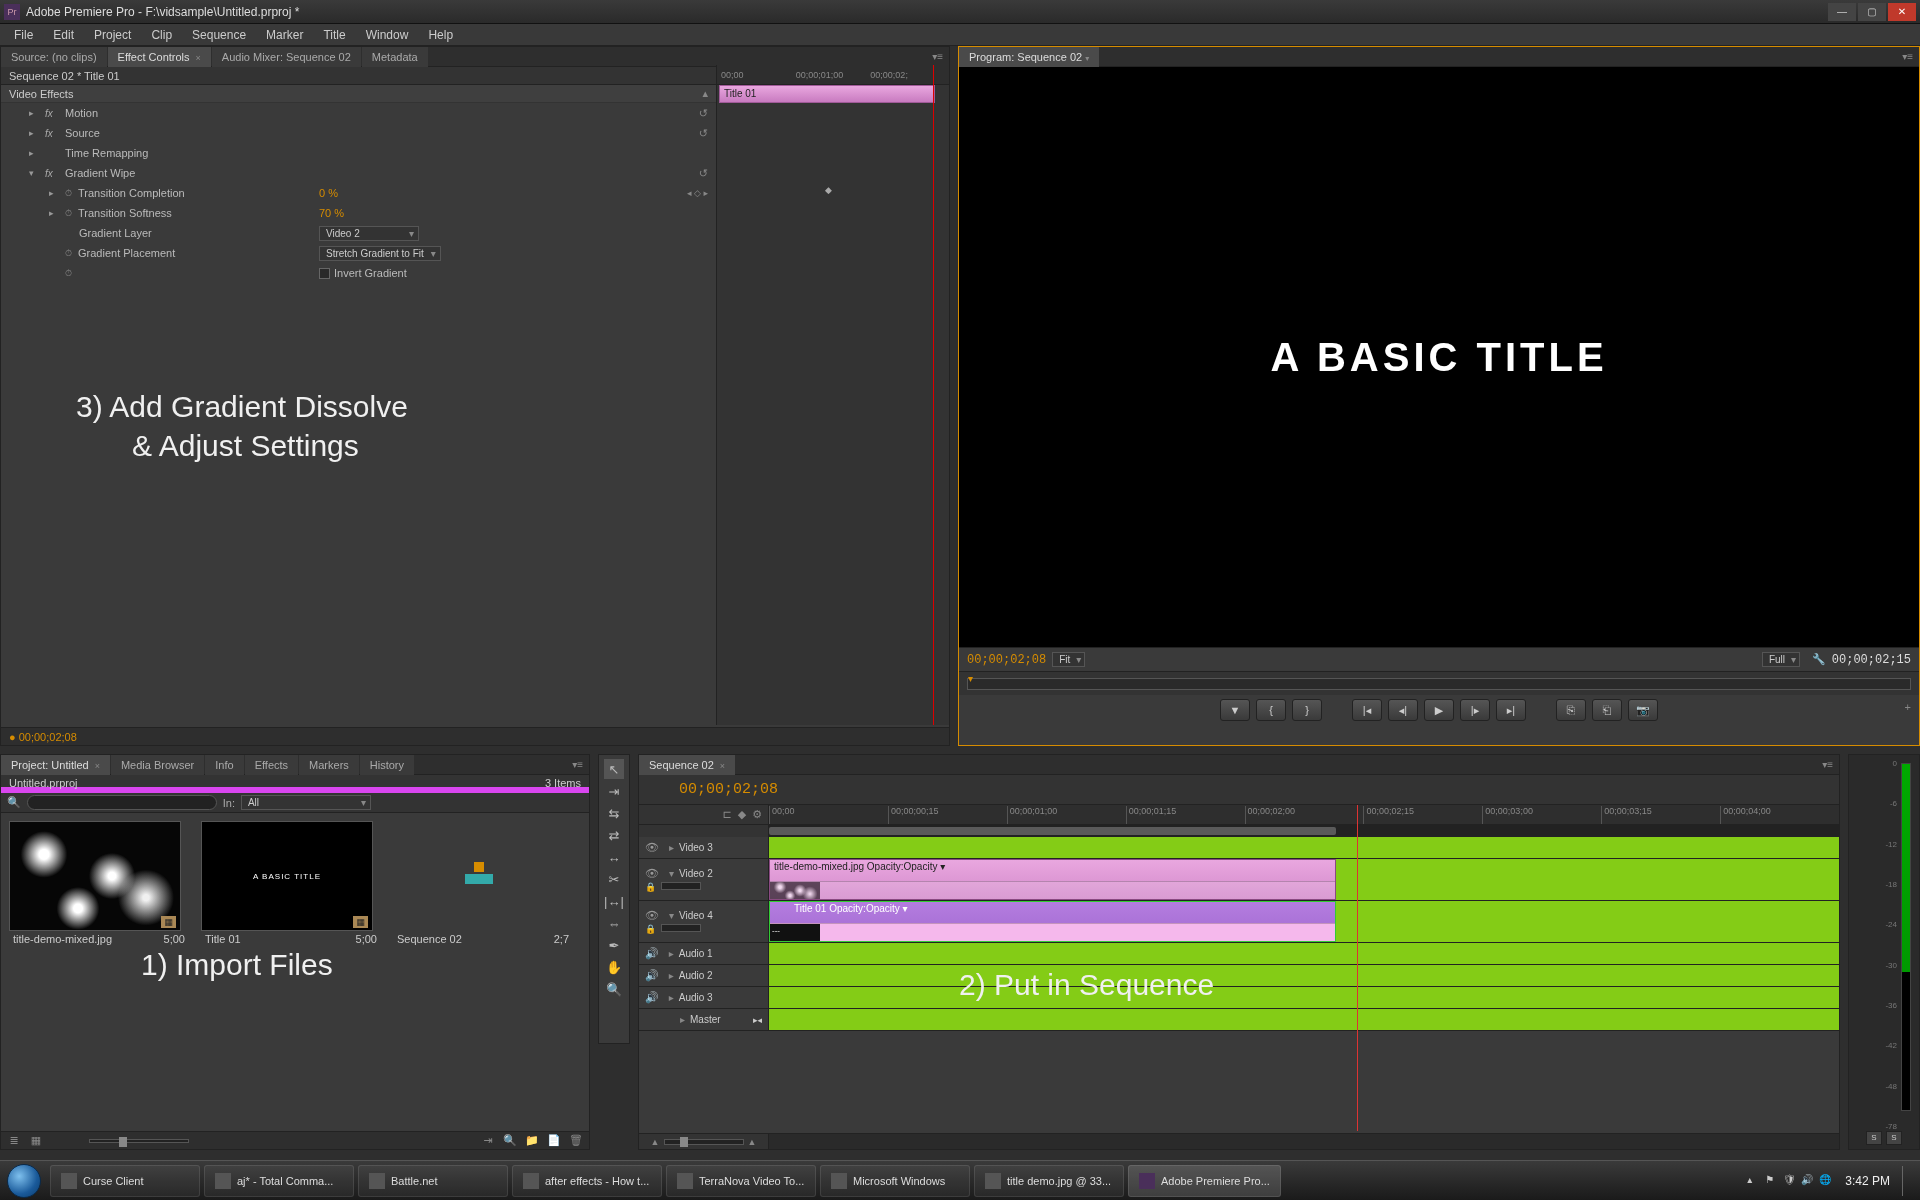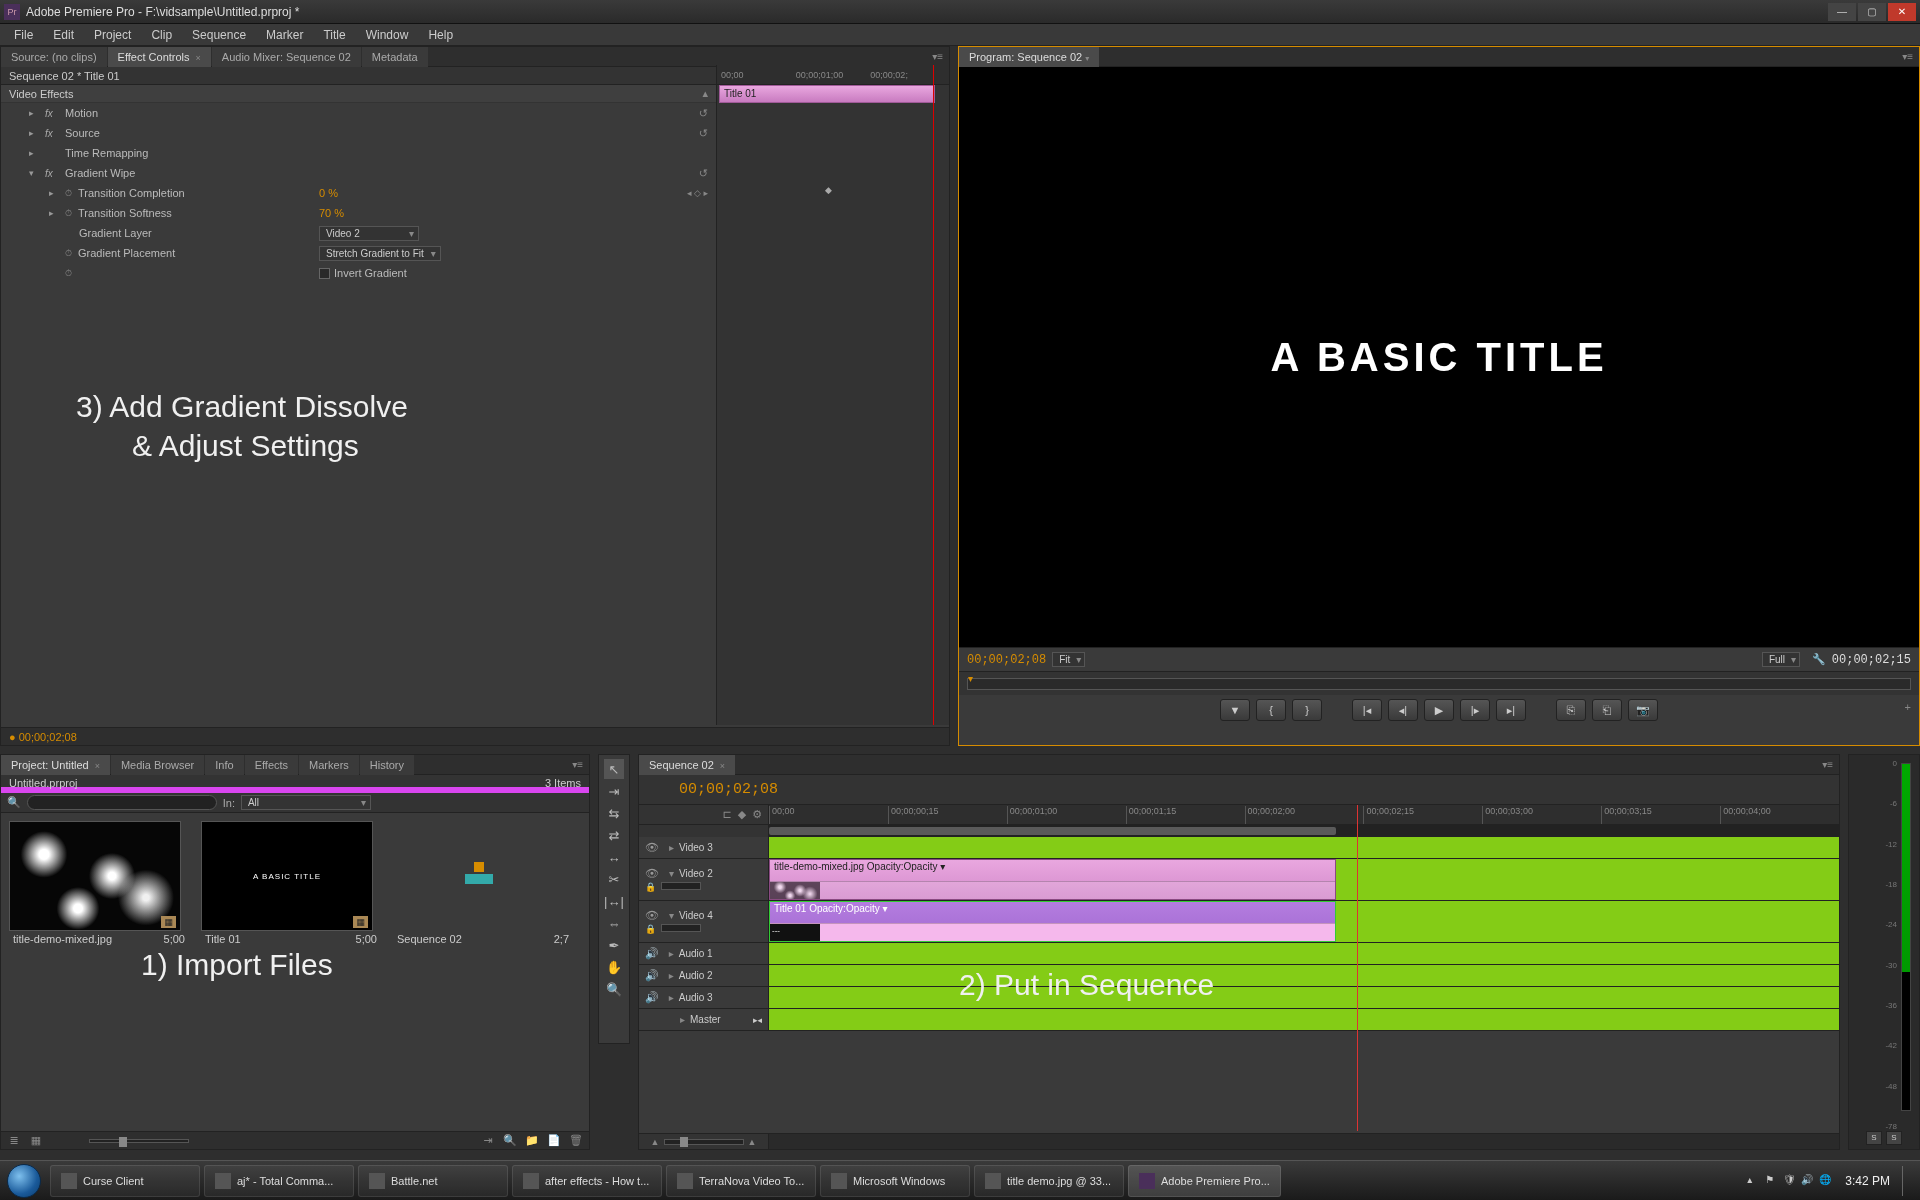--- a/index.html
+++ b/index.html
@@ -468,21 +468,21 @@
               <span style="color:#888;">▾</span>
               <span>Video 4</span>
             </div>
           <div style="display:flex;gap:5px;">
               <span style="color:#888;font-size:9px;">🔒</span>
               <span style="width:40px;height:8px;background:#222;border:1px solid #555;"></span>
             </div>
         </div>
         <div class="track-body">
           <div class="clip v1c" style="left:0; width:53%; border:1px solid #3c3;">
-            <span class="cliplabel" style="color:#fff;"><span>Title 01</span>  <span>Opacity:Opacity ▾</span></span>
+            <span class="cliplabel" style="color:#fff;margin-left:20px;"><span>Title 01</span>  <span>Opacity:Opacity ▾</span></span>
             <div class="subbar" style="background:#f5b8ec;">
                 <div style="width:50px;height:100%;background:#111;color:#fff;font-size:8px;padding:2px;">---</div>
               </div>
           </div>
         </div>
       </div>
       <div class="track a">
         <div class="track-head">
             <span class="eye">🔊</span>
             <span></span>

